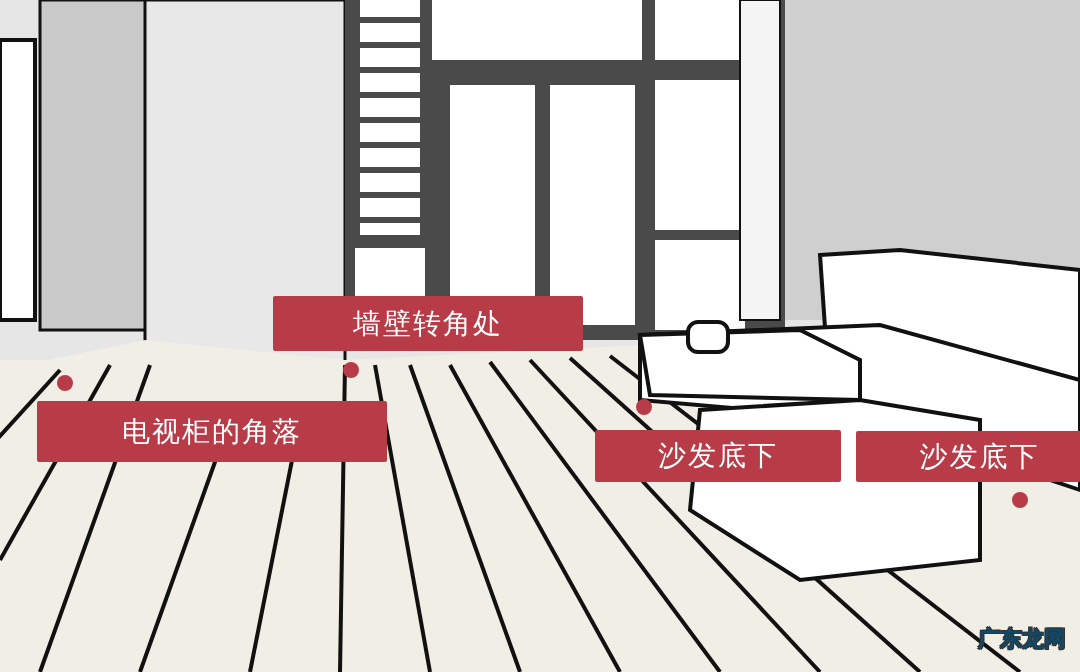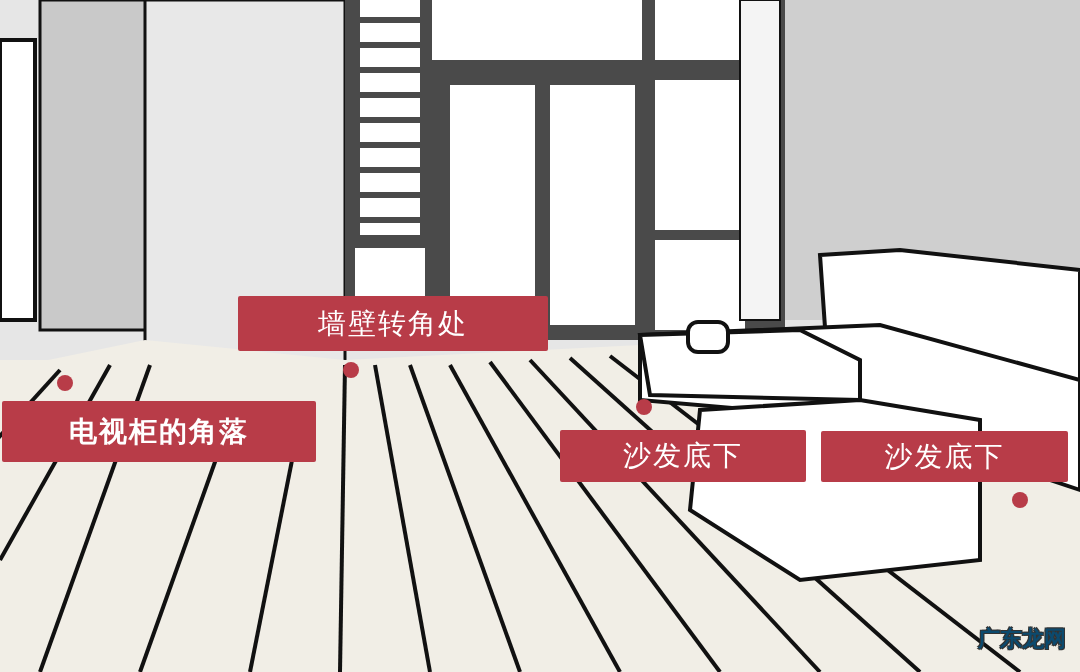--- a/index.html
+++ b/index.html
@@ -1,18 +1,18 @@
 <!DOCTYPE html>
 <html><head>
 <meta charset="utf-8">
 <style>
   html,body{margin:0;padding:0;}
   body{width:1080px;height:672px;overflow:hidden;position:relative;background:#f1eee6;font-family:"DejaVu Sans",sans-serif;}
   .scene{position:absolute;inset:0;}
-  .label{position:absolute;background:#b83c48;color:#fff;font-size:28px;display:flex;align-items:center;justify-content:center;letter-spacing:2px;border-radius:2px;}
+  .label{position:absolute;background:#b83c48;color:#fff;font-size:28px;display:flex;align-items:center;justify-content:center;letter-spacing:2px;border-radius:2px;margin-left:35px;}
   .dot{position:absolute;width:16px;height:16px;border-radius:50%;background:#b83c48;}
   .watermark{position:absolute;right:14px;bottom:18px;color:#0c4a6e;font-size:22px;font-weight:bold;text-shadow:-1px -1px 0 #333,1px -1px 0 #333,-1px 1px 0 #333,1px 1px 0 #333;}
 </style>
 </head>
 <body>
 
 <svg class="scene" width="1080" height="672" viewBox="0 0 1080 672">
 
   <rect x="0" y="0" width="1080" height="360" fill="#e6e6e6"></rect>
   <rect x="40" y="0" width="110" height="330" fill="#c9c9c9" stroke="#111" stroke-width="3"></rect>
@@ -67,21 +67,21 @@
     <path d="M640,335 L880,325 L1080,380 L1080,490 L870,420 L640,400 Z"></path>
     <path d="M640,335 L800,330 L860,360 L860,400 L650,395 Z"></path>
     <path d="M700,410 L860,400 L980,420 L980,560 L800,580 L690,510 Z"></path>
     <rect x="688" y="322" width="40" height="30" rx="10"></rect>
   </g>
 </svg>
 
 <div class="label" style="left:238px;top:296px;width:310px;height:55px;">墙壁转角处</div>
 <div class="dot" style="left:343px;top:362px;"></div>
 
-<div class="label" style="left:2px;top:401px;width:314px;height:61px;font-weight:bold;">电视柜的角落</div>
+<div class="label" style="left:2px;top:401px;width:350px;height:61px;">电视柜的角落</div>
 <div class="dot" style="left:57px;top:375px;"></div>
 
 <div class="label" style="left:560px;top:430px;width:246px;height:52px;">沙发底下</div>
 <div class="dot" style="left:636px;top:399px;"></div>
 
 <div class="label" style="left:821px;top:431px;width:247px;height:51px;">沙发底下</div>
 <div class="dot" style="left:1012px;top:492px;"></div>
 
 <div class="watermark">广东龙网</div>
 

